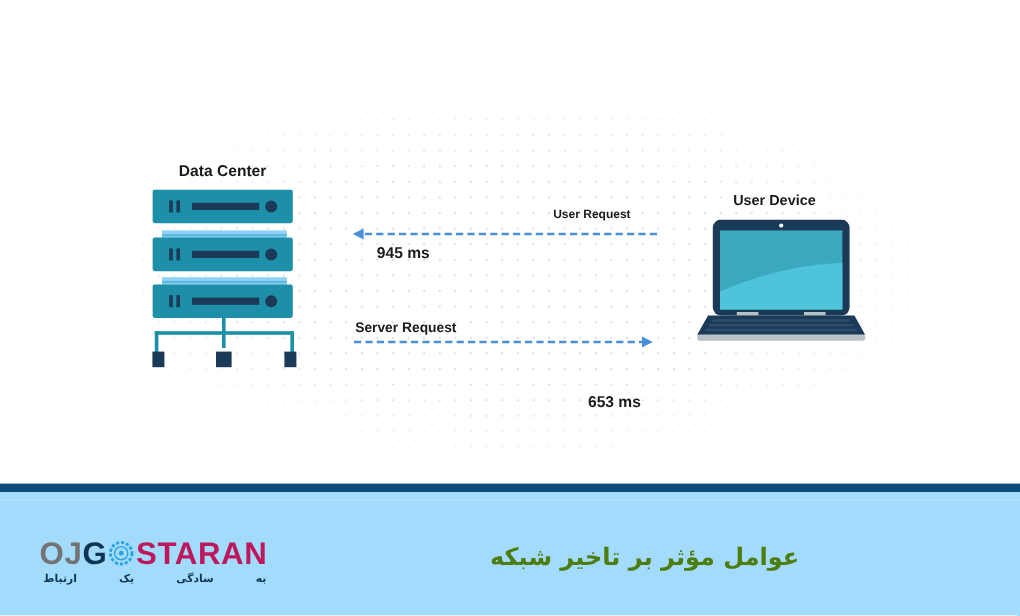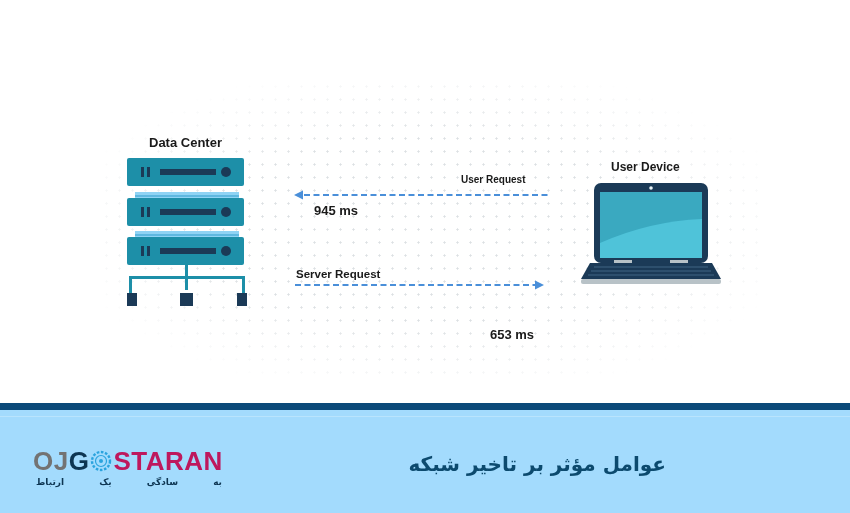--- a/index.html
+++ b/index.html
@@ -35,21 +35,21 @@
   .footer { position:absolute; left:0; top:410px; width:850px; height:103px; background:#a3dbfd; }
   .footer .hairline { position:absolute; left:0; top:6px; width:100%; height:1px; background:#b9e4fd; }
 
   .logo { position:absolute; left:33px; top:447px; font-size:26px; font-weight:bold; letter-spacing:0.5px; white-space:nowrap; line-height:28px; }
   .logo .oj { color:#737373; }
   .logo .g  { color:#0d3552; }
   .logo .staran { color:#be185d; }
   .logo .gear { display:inline-block; width:22px; height:22px; vertical-align:-2px; margin:0 1px; }
   .tagline { position:absolute; left:36px; top:477px; width:186px; font-size:9px; color:#0d3552; direction:rtl; text-align:justify; text-align-last:justify; letter-spacing:2px; font-weight:bold; }
 
-  .fa-title { position:absolute; left:418px; top:452px; width:248px; font-size:20px; font-weight:bold; color:#0c4a6e; direction:rtl; white-space:nowrap; font-family:"DejaVu Sans", sans-serif; }
+  .fa-title { position:absolute; left:418px; top:452px; width:248px; font-size:20px; font-weight:bold; color:#4d7c0f; direction:rtl; white-space:nowrap; font-family:"DejaVu Sans", sans-serif; }
 </style>
 </head>
 <body>
 
 <div class="canvas">
   <div class="dotgrid"></div>
 
   <div class="label dc-title">Data Center</div>
   <svg class="abs" style="left:127px;top:158px" width="120" height="150" viewBox="0 0 120 150">
 

